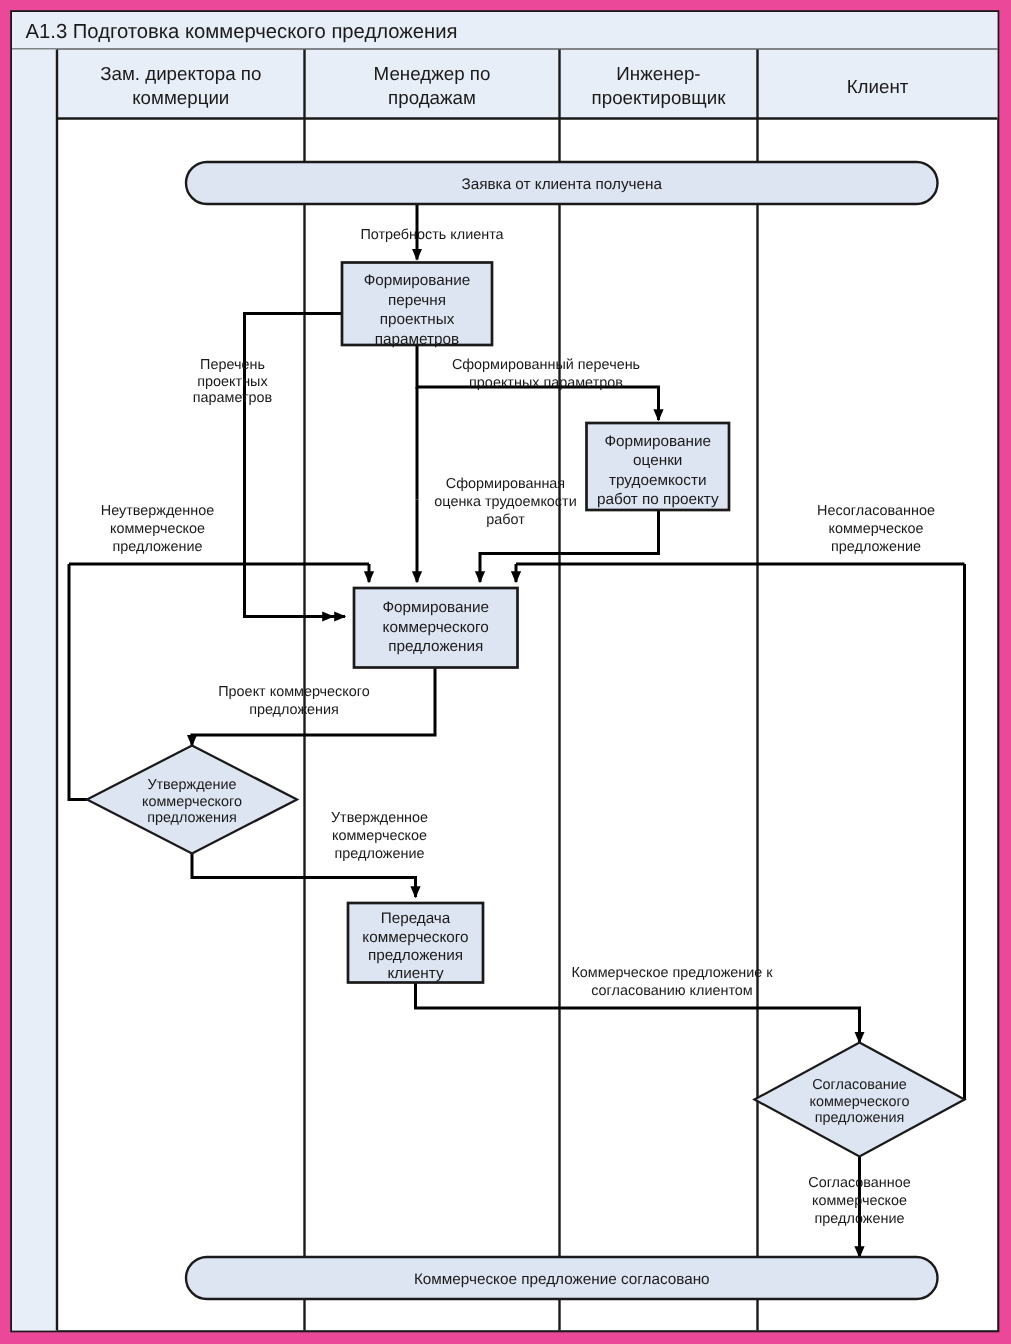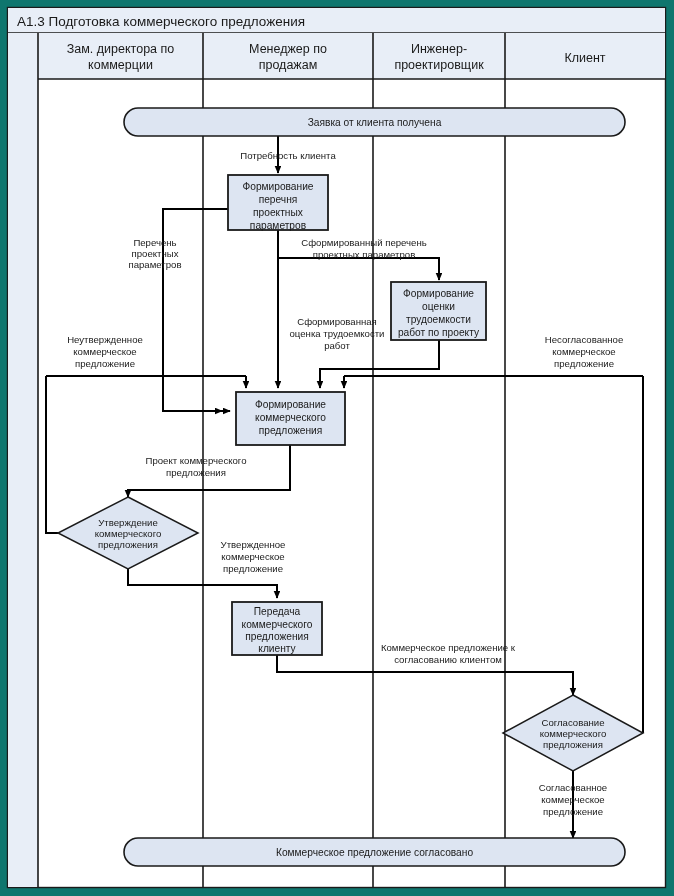--- a/index.html
+++ b/index.html
@@ -7,21 +7,21 @@
     padding: 0;
     background: #ffffff;
   }
   body {
     font-family: "Liberation Sans", sans-serif;
   }
   #page {
     position: relative;
     width: 674px;
     height: 896px;
-    background: #0f766e;
+    background: #ec4899;
     overflow: hidden;
   }
   #diagram {
     position: absolute;
     left: 0;
     top: 0;
     width: 674px;
     height: 896px;
   }
   .title-text {

